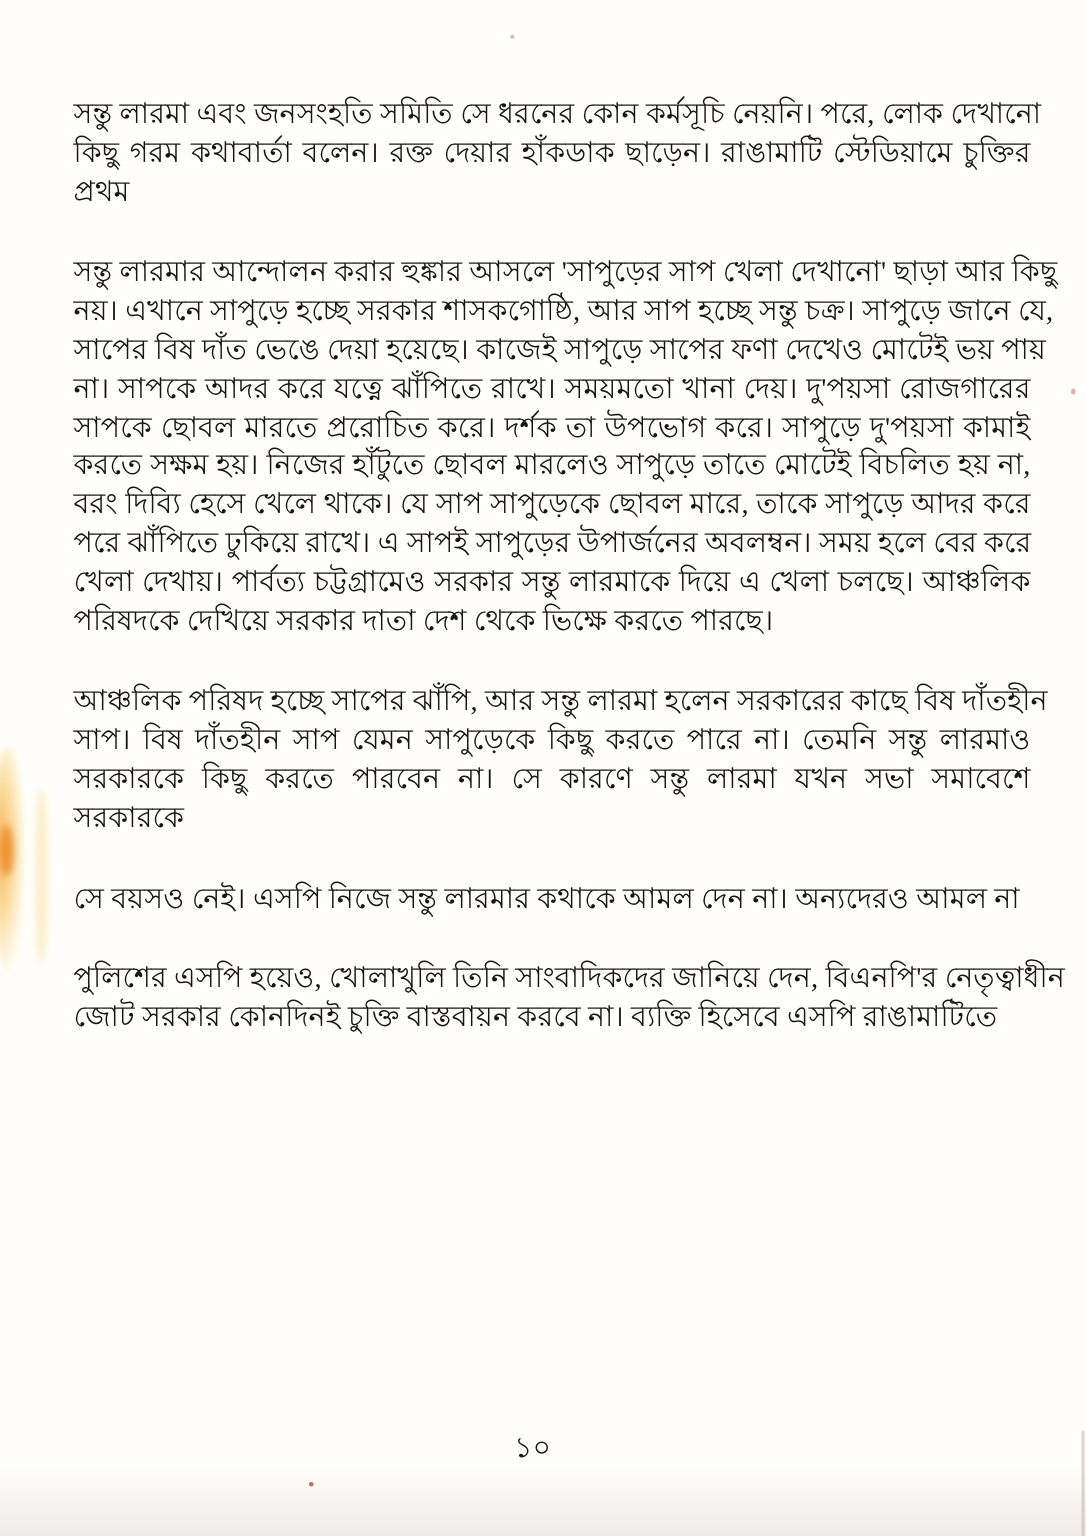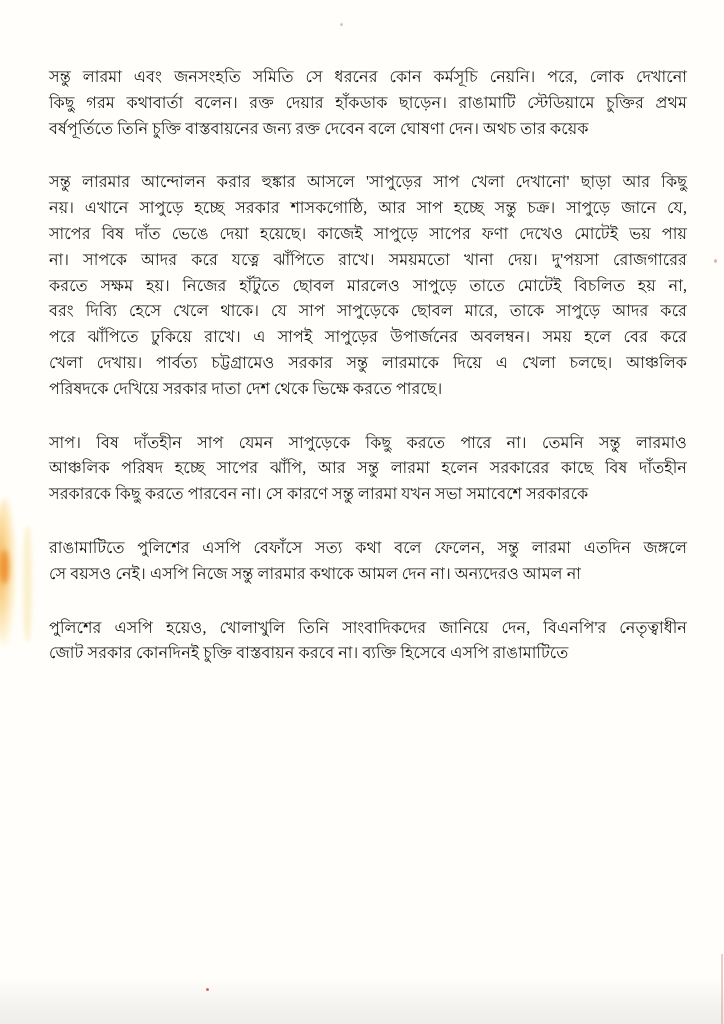--- a/index.html
+++ b/index.html
@@ -12,21 +12,21 @@
     background:#fffefa;
     overflow:hidden;
     color:#171514;
   }
   .text-block{
     position:absolute;
     left:49px;top:64px;width:638px;
   }
   .para{
     margin:0 0 28px 0;
-    font-size:16px;
+    font-size:19px;
     line-height:25.8px;
     font-weight:500;
     letter-spacing:0.1px;
   }
   .para:last-of-type{margin-bottom:0;}
   .line{
     text-align:justify;
     text-align-last:justify;
     white-space:nowrap;
   }
@@ -86,48 +86,48 @@
 </style>
 </head>
 <body>
 
 <div class="page">
 
   <div class="text-block">
     <div class="para">
         <div class="line">সন্তু লারমা এবং জনসংহতি সমিতি সে ধরনের কোন কর্মসূচি নেয়নি। পরে, লোক দেখানো</div>
         <div class="line">কিছু গরম কথাবার্তা বলেন। রক্ত দেয়ার হাঁকডাক ছাড়েন। রাঙামাটি স্টেডিয়ামে চুক্তির প্রথম</div>
-        <div class="line">বর্ষপূর্তিতে তিনি চুক্তি বাস্তবায়নের জন্য রক্ত দেবেন বলে ঘোষণা দেন। অথচ তার কয়েক</div>
       </div>
     <div class="para">
         <div class="line">সন্তু লারমার আন্দোলন করার হুঙ্কার আসলে 'সাপুড়ের সাপ খেলা দেখানো' ছাড়া আর কিছু</div>
         <div class="line">নয়। এখানে সাপুড়ে হচ্ছে সরকার শাসকগোষ্ঠি, আর সাপ হচ্ছে সন্তু চক্র। সাপুড়ে জানে যে,</div>
         <div class="line">সাপের বিষ দাঁত ভেঙে দেয়া হয়েছে। কাজেই সাপুড়ে সাপের ফণা দেখেও মোটেই ভয় পায়</div>
         <div class="line">না। সাপকে আদর করে যত্নে ঝাঁপিতে রাখে। সময়মতো খানা দেয়। দু'পয়সা রোজগারের</div>
+        <div class="line">সাপকে ছোবল মারতে প্ররোচিত করে। দর্শক তা উপভোগ করে। সাপুড়ে দু'পয়সা কামাই</div>
         <div class="line">করতে সক্ষম হয়। নিজের হাঁটুতে ছোবল মারলেও সাপুড়ে তাতে মোটেই বিচলিত হয় না,</div>
         <div class="line">বরং দিব্যি হেসে খেলে থাকে। যে সাপ সাপুড়েকে ছোবল মারে, তাকে সাপুড়ে আদর করে</div>
         <div class="line">পরে ঝাঁপিতে ঢুকিয়ে রাখে। এ সাপই সাপুড়ের উপার্জনের অবলম্বন। সময় হলে বের করে</div>
         <div class="line">খেলা দেখায়। পার্বত্য চট্টগ্রামেও সরকার সন্তু লারমাকে দিয়ে এ খেলা চলছে। আঞ্চলিক</div>
         <div class="line">পরিষদকে দেখিয়ে সরকার দাতা দেশ থেকে ভিক্ষে করতে পারছে।</div>
       </div>
     <div class="para">
+        <div class="line">আঞ্চলিক পরিষদ হচ্ছে সাপের ঝাঁপি, আর সন্তু লারমা হলেন সরকারের কাছে বিষ দাঁতহীন</div>
         <div class="line">সাপ। বিষ দাঁতহীন সাপ যেমন সাপুড়েকে কিছু করতে পারে না। তেমনি সন্তু লারমাও</div>
-        <div class="line">আঞ্চলিক পরিষদ হচ্ছে সাপের ঝাঁপি, আর সন্তু লারমা হলেন সরকারের কাছে বিষ দাঁতহীন</div>
         <div class="line">সরকারকে কিছু করতে পারবেন না। সে কারণে সন্তু লারমা যখন সভা সমাবেশে সরকারকে</div>
       </div>
     <div class="para">
-        <div class="line">রাঙামাটিতে পুলিশের এসপি বেফাঁসে সত্য কথা বলে ফেলেন, সন্তু লারমা এতদিন জঙ্গলে</div>
         <div class="line">সে বয়সও নেই। এসপি নিজে সন্তু লারমার কথাকে আমল দেন না। অন্যদেরও আমল না</div>
       </div>
     <div class="para">
         <div class="line">পুলিশের এসপি হয়েও, খোলাখুলি তিনি সাংবাদিকদের জানিয়ে দেন, বিএনপি'র নেতৃত্বাধীন</div>
         <div class="line">জোট সরকার কোনদিনই চুক্তি বাস্তবায়ন করবে না। ব্যক্তি হিসেবে এসপি রাঙামাটিতে</div>
       </div>
   </div>
 
+  <div class="page-number">১০</div>
 
   <div class="stain-left"></div>
   <div class="stain-left-hot"></div>
   <div class="stain-streak"></div>
   <div class="speck speck-red-bottom"></div>
   <div class="speck speck-pink-right"></div>
   <div class="speck speck-gray-top"></div>
   <div class="bottom-band"></div>
   <div class="right-edge-line"></div>
 

